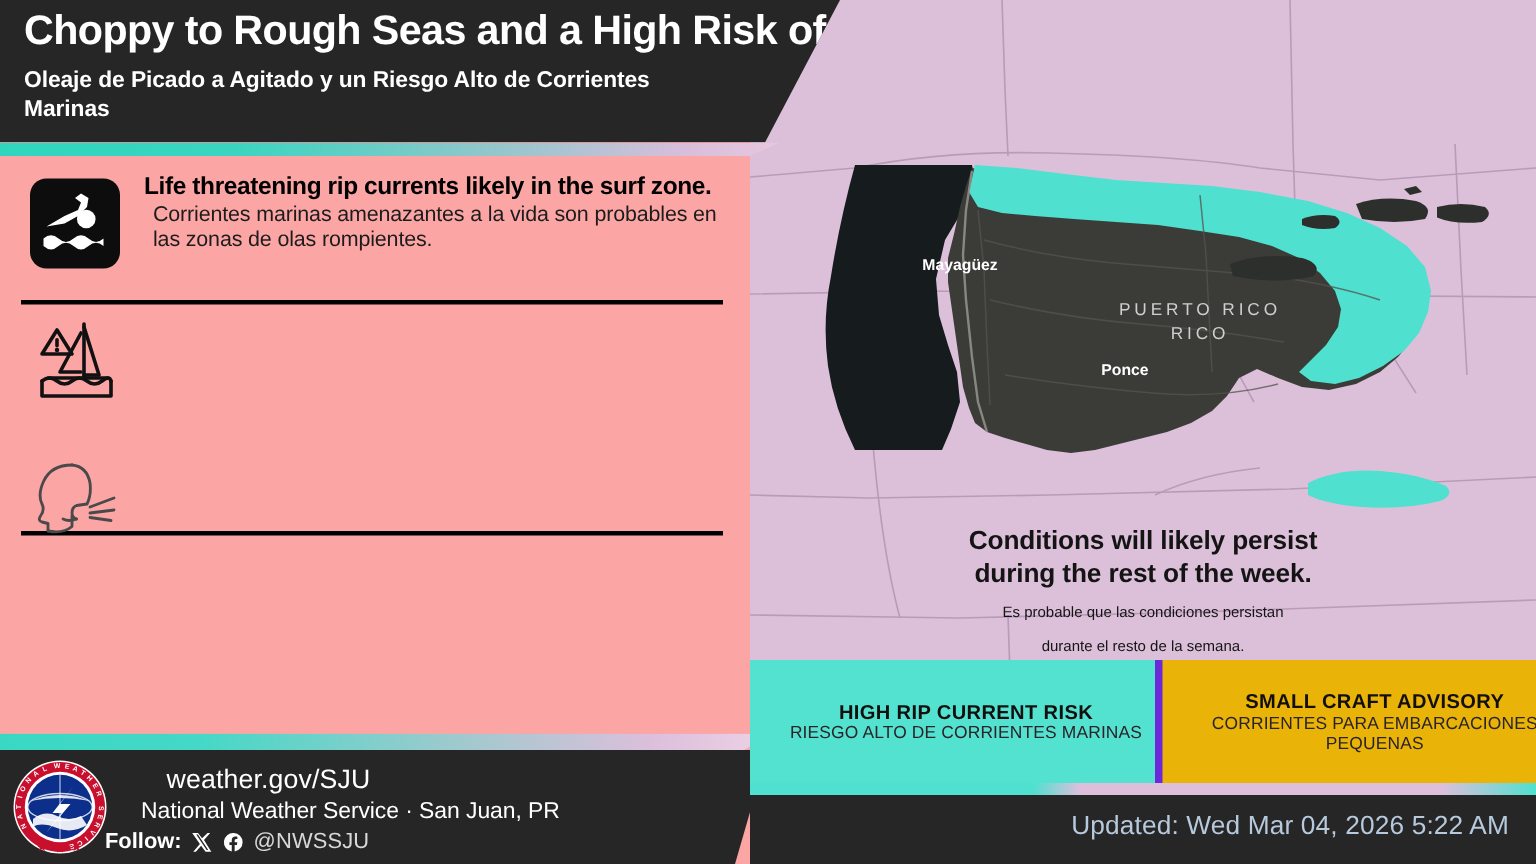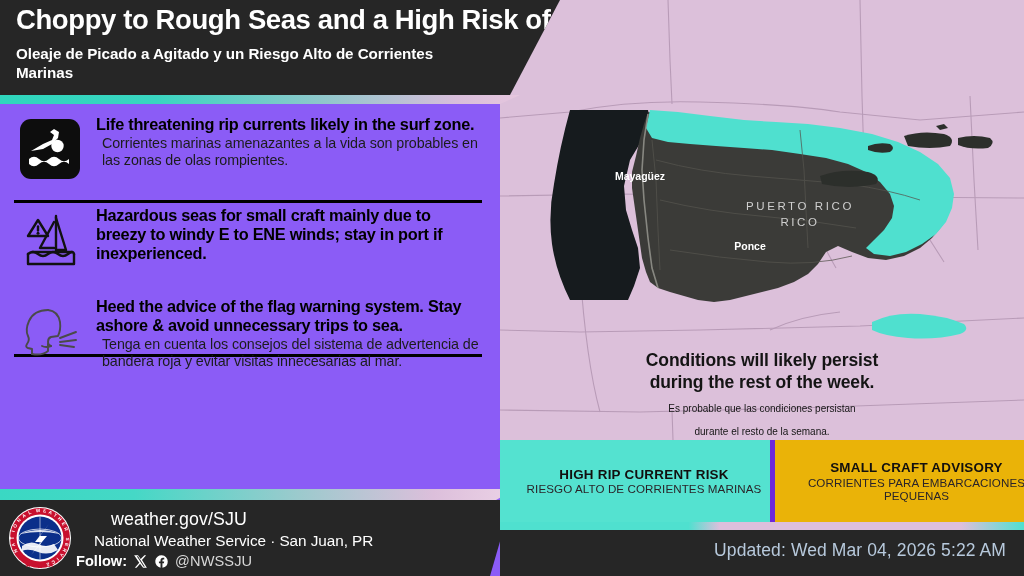--- a/index.html
+++ b/index.html
@@ -53,21 +53,21 @@
     background:linear-gradient(90deg,#4fe0cf 0%,#4fe0cf 36%,#ddbfdc 42%,#ddbfdc 88%,#4fe0cf 100%);
   }
   #timestamp-text {
     position:absolute; left:0; right:18px; top:18px;
     text-align:right; color:#b7c9dc; font-size:17.5px; letter-spacing:0.1px;
   }
 
   
   #left-panel {
     position:absolute; left:0; top:0; width:500px; height:576px;
-    background:#8b5cf6; z-index:3;
+    background:#fca5a5; z-index:3;
   }
 
   
   #title-block {
     position:absolute; left:0; top:0; width:560px; height:95px;
     background:#262626; color:#ffffff;
     clip-path:polygon(0 0, 560px 0, 510px 95px, 0 95px);
     z-index:5;
   }
   #title-en {
@@ -116,21 +116,21 @@
   #footer-logo { position:absolute; left:8px; top:6px; width:64px; height:64px; }
   #footer-site {
     position:absolute; left:86px; top:9px;
     font-size:17.8px; font-weight:400; letter-spacing:0.1px;margin-left:25px;
   }
   #footer-office {
     position:absolute; left:86px; top:32px;
     font-size:15.3px; font-weight:400; letter-spacing:-0.05px;margin-left:8px;
   }
   #footer-follow-row {
-    position:absolute; left:76px; top:53px;
+    position:absolute; left:70px; top:53px;
     display:flex; align-items:center; gap:6px;text-align:center;
   }
   #footer-follow-label { font-size:14.6px; font-weight:bold; }
   .social-icon { display:inline-flex; align-items:center; }
   #footer-handle { font-size:14.6px; color:#d8d8d8; letter-spacing:0.1px; }
 </style>
 </head>
 <body>
 
 <div id="map-panel">
@@ -256,43 +256,38 @@
             <path d="M38 8 L38 44"></path>
             <path d="M38 10 L48 42 L38 42"></path>
             <path d="M36 14 L22 40 L36 40"></path>
             <path d="M14 44 L54 44"></path>
             <path d="M10 46 Q15 42 20 46 T30 46 T40 46 T50 46 T56 46"></path>
             <path d="M10 46 L10 56 L56 56 L56 46"></path>
           </g>
         </svg>
       </div>
       <div class="bullet-text">
-        <div class="b-en">Hazardous seas for small craft mainly due to breezy to windy E to ENE winds; stay in port if inexperienced.</div>
       </div>
     </div>
 
     <div class="divider" style="top:248px;"></div>
 
     <div class="bullet" style="padding-top:12px;">
       <div class="bullet-icon">
         <svg width="64" height="58" viewBox="0 0 64 58">
           <g fill="none" stroke="#4a4a4a" stroke-width="1.9" stroke-linejoin="round" stroke-linecap="round">
             <path d="M30 8 Q16 8 11 19 Q7 28 10 34 Q12 38 9 42 Q7 45 10 46 L14 47 L14 52"></path>
             <path d="M14 52 Q24 54 30 49 L30 42"></path>
             <path d="M30 8 Q40 9 42 20 Q43 28 40 34 L33 35 Q30 36 30 40 Q30 43 33 44"></path>
             <path d="M33 44 Q28 46 24 44"></path>
             <path d="M42 36 L58 30"></path>
             <path d="M42 40 L58 38"></path>
             <path d="M42 43 L56 45"></path>
           </g>
         </svg>
-      </div>
-      <div class="bullet-text">
-        <div class="b-en">Heed the advice of the flag warning system. Stay ashore &amp; avoid unnecessary trips to sea.</div>
-        <div class="b-es">Tenga en cuenta los consejos del sistema de advertencia de bandera roja y evitar visitas innecesarias al mar.</div>
       </div>
     </div>
 
   </div>
 </div>
 
 <div id="title-block">
   <div id="title-en">Choppy to Rough Seas and a High Risk of Rip Currents</div>
   <div id="title-es">Oleaje de Picado a Agitado y un Riesgo Alto de Corrientes Marinas</div>
 </div>

